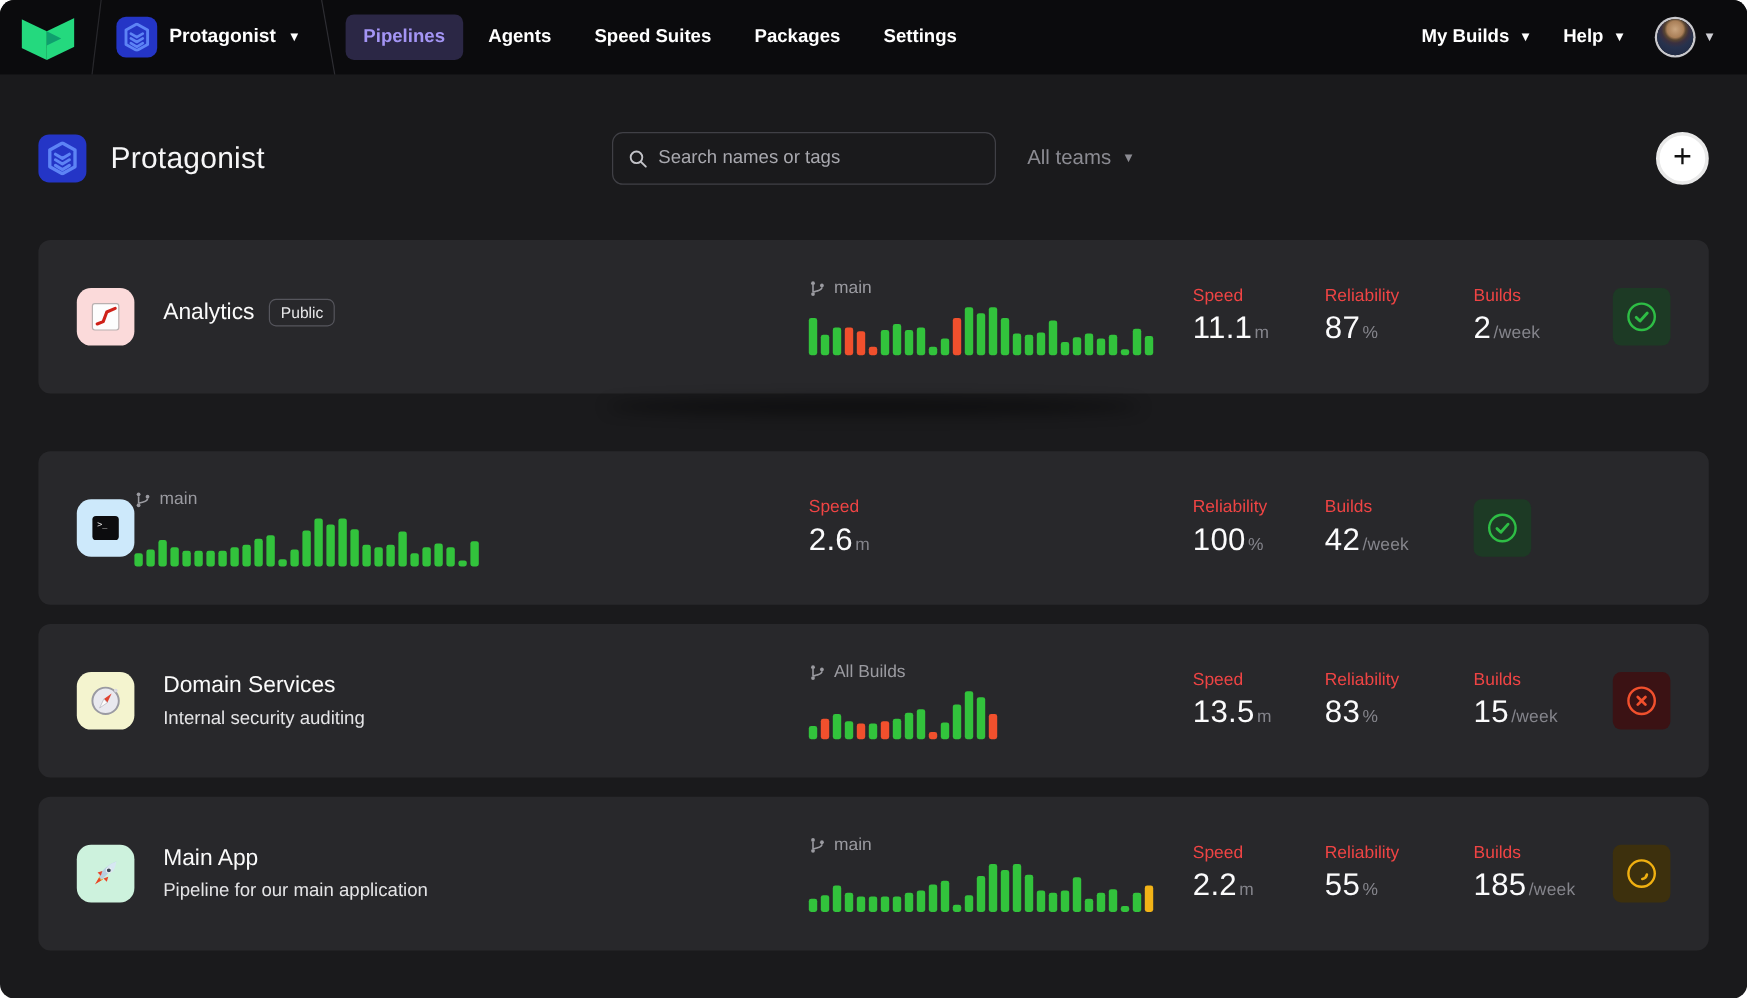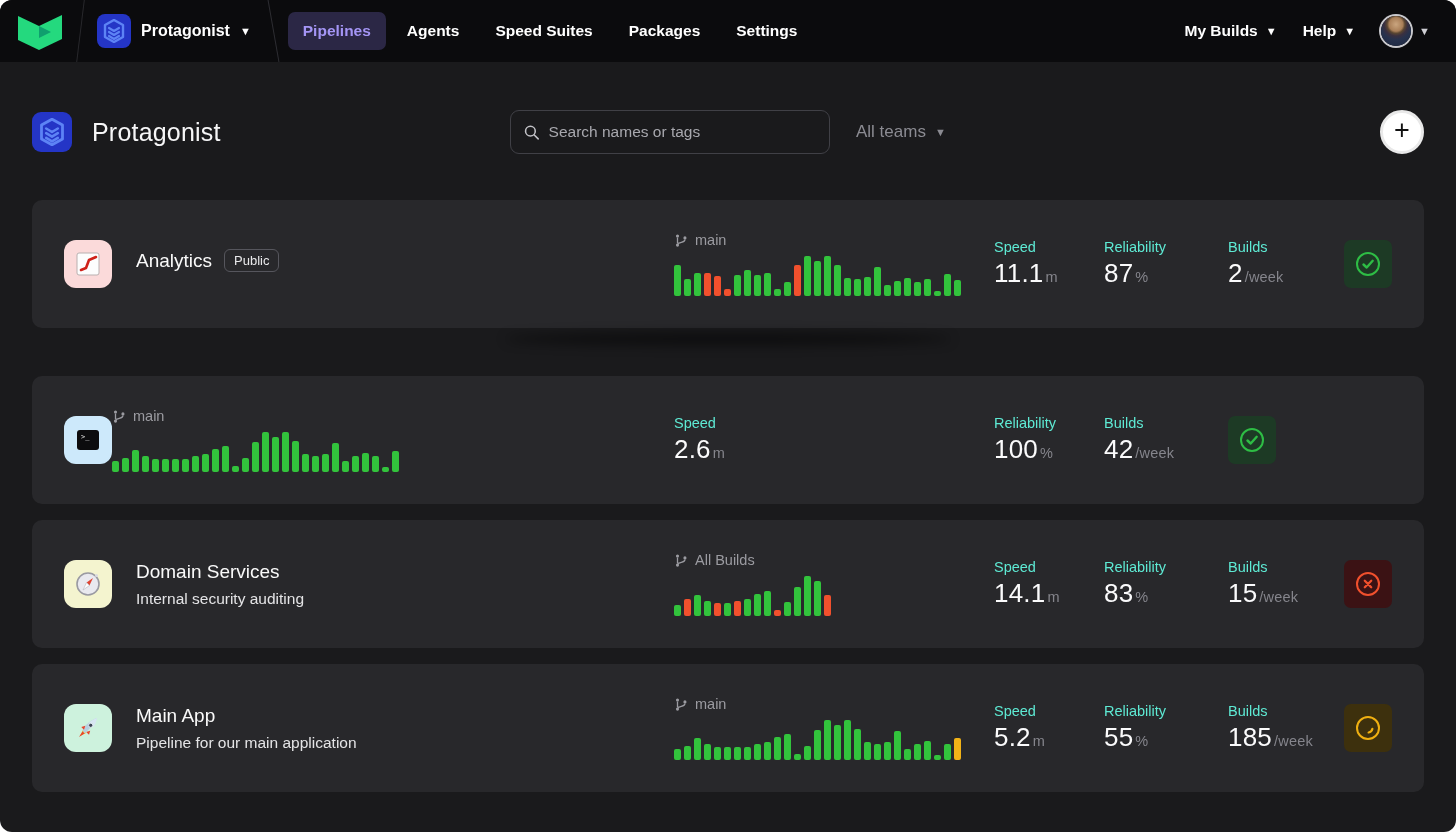--- a/index.html
+++ b/index.html
@@ -52,21 +52,21 @@
   .card-title { color:#fafafa; font-size:19px; font-weight:500; }
   .badge { color:#e8e8ea; font-size:13px; border:1px solid #56565d; border-radius:6px; padding:3px 9px; }
   .card-desc { color:#e4e4e6; font-size:15.5px; font-weight:400; }
 
   .mid-col { display:flex; flex-direction:column; justify-content:flex-end; }
   .branch-row { display:flex; align-items:center; gap:7px; color:#9b9ba1; font-size:14.5px; margin-bottom:8px; width:max-content; cursor:pointer; }
   .bars { display:flex; align-items:flex-end; gap:3px; height:40px; }
   .bar { width:7px; border-radius:2px; min-height:5px; }
 
   .stat { display:flex; flex-direction:column; gap:3px; }
-  .stat-label { color:#5eead4; font-size:14.5px; }
+  .stat-label { color:#ef4444; font-size:14.5px; }
   .stat-value { color:#fbfbfc; font-size:26px; font-weight:500; letter-spacing:.2px; }
   .stat-unit { color:#85858c; font-size:14.5px; font-weight:400; margin-left:2px; }
 
   .status-tile { width:48px; height:48px; border-radius:7px; display:flex; align-items:center; justify-content:center; }
   .status-passed { background:#1d3a25; }
   .status-failed { background:#3b1214; }
   .status-running { background:#3d300d; }
 </style>
 </head>
 <body>
@@ -329,21 +329,21 @@
               <div class="bar" style="height: 6px; background: var(--bar-red);"></div>
               <div class="bar" style="height: 14px; background: var(--bar-green);"></div>
               <div class="bar" style="height: 29px; background: var(--bar-green);"></div>
               <div class="bar" style="height: 40px; background: var(--bar-green);"></div>
               <div class="bar" style="height: 35px; background: var(--bar-green);"></div>
               <div class="bar" style="height: 21px; background: var(--bar-red);"></div>
             </div>
         </div>
         <div class="stat">
           <span class="stat-label">Speed</span>
-          <span class="stat-value"><span>14.1</span><span class="stat-unit">m</span></span>
+          <span class="stat-value"><span>13.5</span><span class="stat-unit">m</span></span>
         </div>
         <div class="stat">
           <span class="stat-label">Reliability</span>
           <span class="stat-value"><span>83</span><span class="stat-unit">%</span></span>
         </div>
         <div class="stat">
           <span class="stat-label">Builds</span>
           <span class="stat-value"><span>15</span><span class="stat-unit">/week</span></span>
         </div>
         <div class="status-tile status-failed">
@@ -409,21 +409,21 @@
               <div class="bar" style="height: 11px; background: var(--bar-green);"></div>
               <div class="bar" style="height: 16px; background: var(--bar-green);"></div>
               <div class="bar" style="height: 19px; background: var(--bar-green);"></div>
               <div class="bar" style="height: 5px; background: var(--bar-green);"></div>
               <div class="bar" style="height: 16px; background: var(--bar-green);"></div>
               <div class="bar" style="height: 22px; background: var(--bar-yellow);"></div>
             </div>
         </div>
         <div class="stat">
           <span class="stat-label">Speed</span>
-          <span class="stat-value"><span>5.2</span><span class="stat-unit">m</span></span>
+          <span class="stat-value"><span>2.2</span><span class="stat-unit">m</span></span>
         </div>
         <div class="stat">
           <span class="stat-label">Reliability</span>
           <span class="stat-value"><span>55</span><span class="stat-unit">%</span></span>
         </div>
         <div class="stat">
           <span class="stat-label">Builds</span>
           <span class="stat-value"><span>185</span><span class="stat-unit">/week</span></span>
         </div>
         <div class="status-tile status-running">

